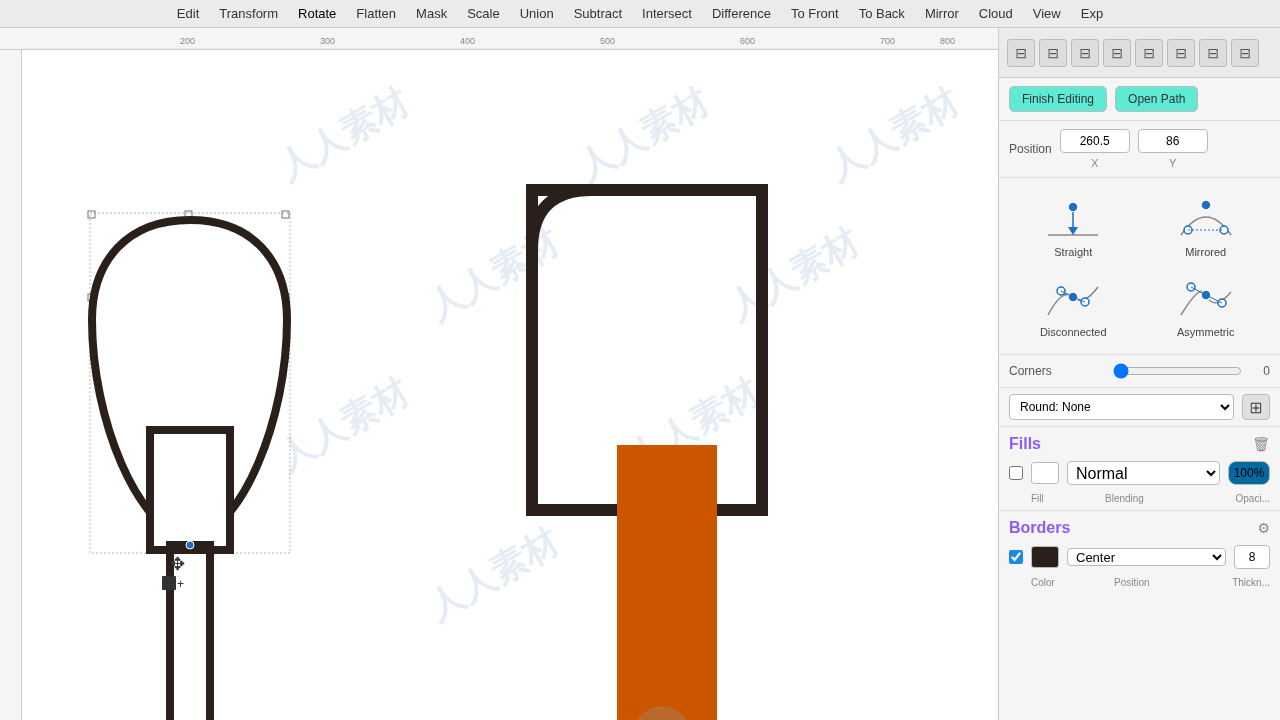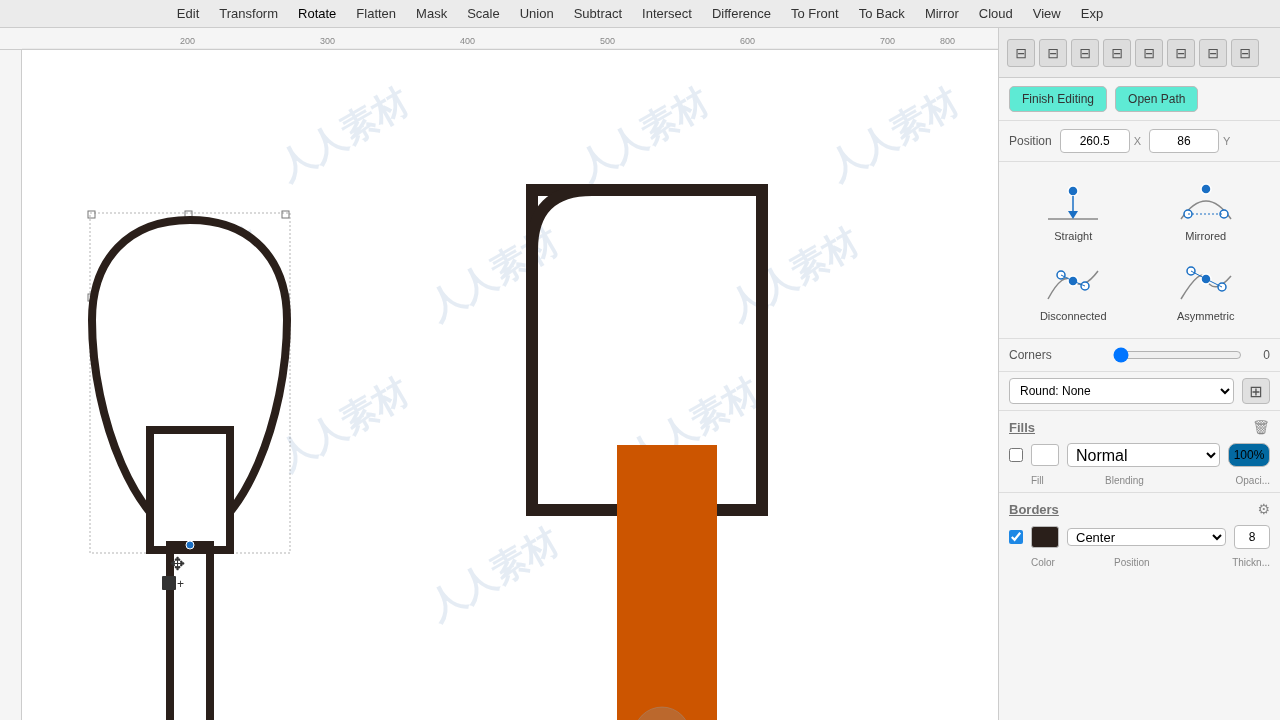--- a/index.html
+++ b/index.html
@@ -143,21 +143,21 @@
 
     
     #position-row {
       display: flex;
       align-items: center;
       padding: 8px 10px;
       gap: 8px;
       border-bottom: 1px solid #ddd;
     }
     .position-label { color: #555; font-size: 12px; flex-shrink: 0; }
-    .position-group { display: flex; align-items: center; gap: 4px; }
+    .position-group { display: flex; align-items: center; gap: 4px; flex-direction: column; }
     .position-input {
       width: 70px;
       height: 24px;
       border: 1px solid #bbb;
       border-radius: 4px;
       background: white;
       padding: 0 6px;
       font-size: 12px;
       text-align: center;
     }
@@ -234,21 +234,21 @@
       font-size: 14px;
     }
 
     
     .section-header {
       display: flex;
       align-items: center;
       padding: 8px 10px 4px;
       gap: 6px;
     }
-    .section-title { font-size: 13px; font-weight: 600; color: #737373; flex: 1; text-decoration: underline; }
+    .section-title { font-size: 16px; font-weight: 600; color: #8b5cf6; flex: 1; }
     .section-icon { font-size: 14px; color: #888; cursor: pointer; }
 
     
     #fills-section { border-bottom: 1px solid #ddd; }
     #fills-row {
       display: flex;
       align-items: center;
       padding: 4px 10px 8px;
       gap: 8px;
     }

